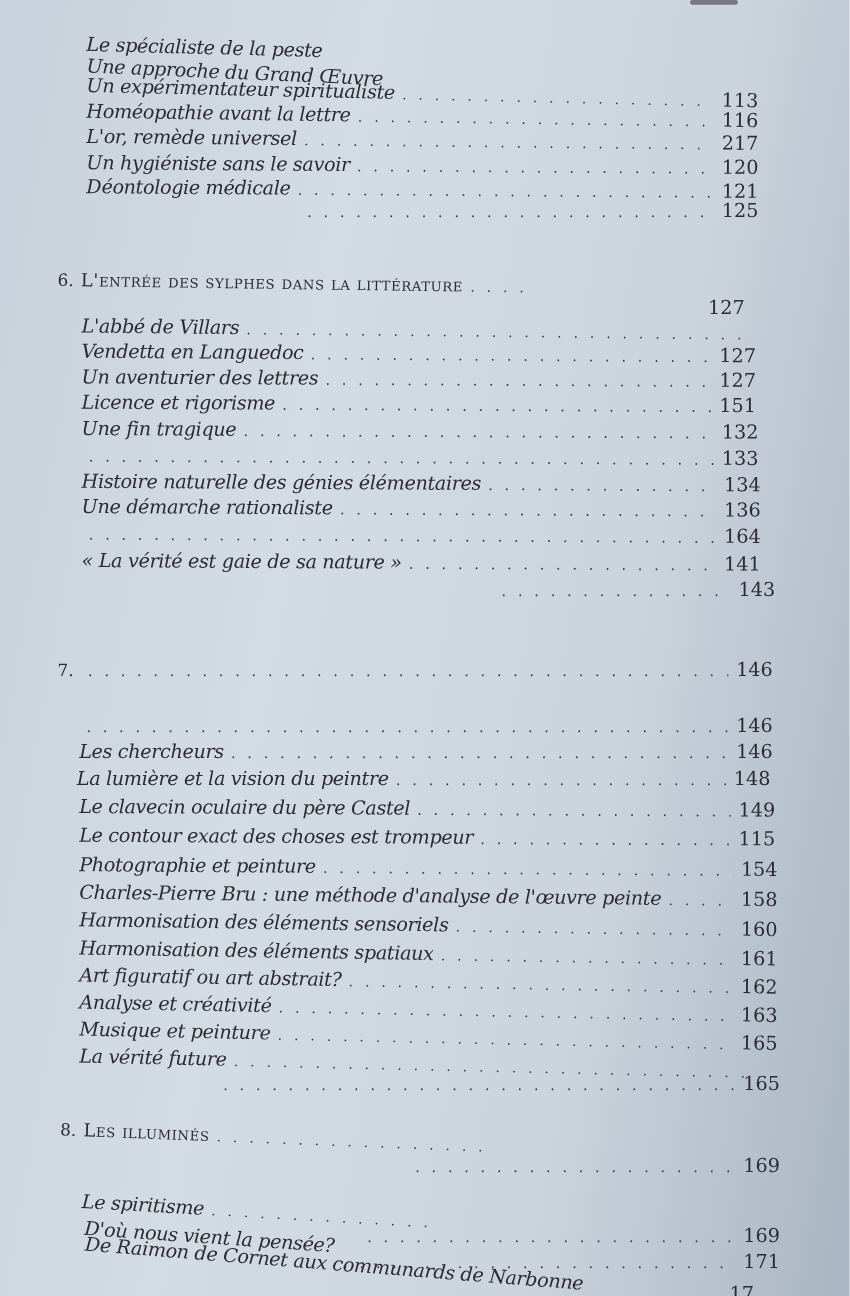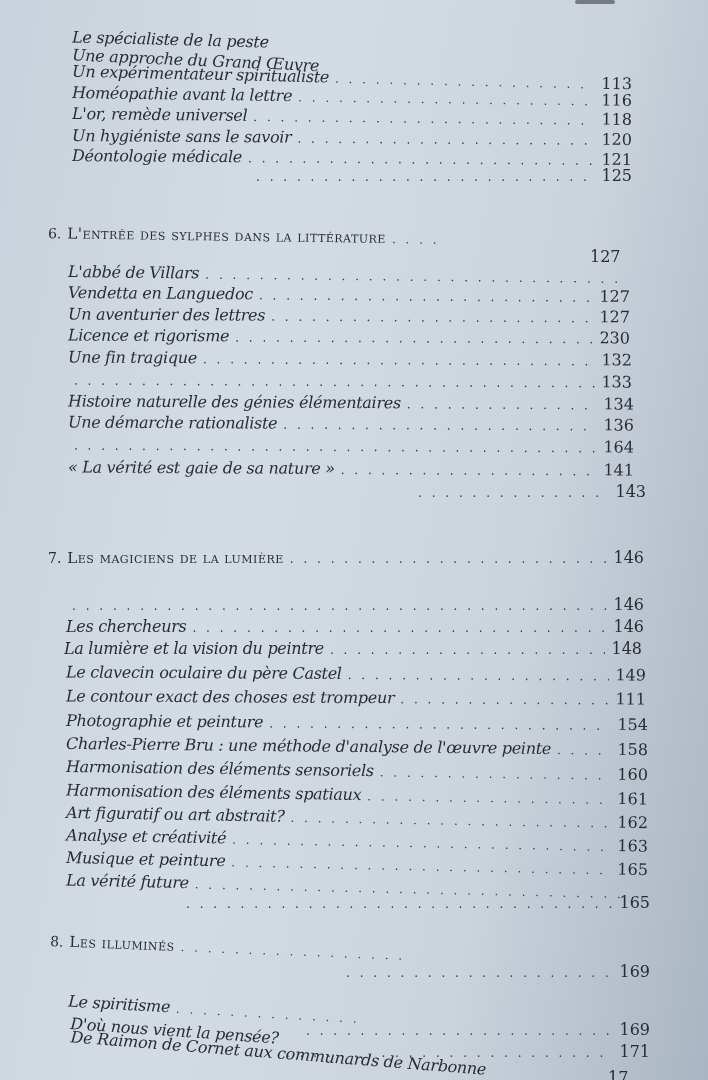--- a/index.html
+++ b/index.html
@@ -51,21 +51,21 @@
     <span class="num">113</span>
   </div>
   <div class="row" style="left:72px;top:87px;width:560px;transform:rotate(0.8deg)">
     <span class="label">Homéopathie avant la lettre</span>
     <span class="dots"></span>
     <span class="num">116</span>
   </div>
   <div class="row" style="left:72px;top:107px;width:560px;transform:rotate(0.6deg)">
     <span class="label">L'or, remède universel</span>
     <span class="dots"></span>
-    <span class="num">118</span>
+    <span class="num">217</span>
   </div>
   <div class="row" style="left:72px;top:128px;width:560px;transform:rotate(0.4deg)">
     <span class="label">Un hygiéniste sans le savoir</span>
     <span class="dots"></span>
     <span class="num">120</span>
   </div>
   <div class="row" style="left:72px;top:148px;width:560px;transform:rotate(0.4deg)">
     <span class="label">Déontologie médicale</span>
     <span class="dots"></span>
     <span class="num">121</span>
@@ -94,21 +94,21 @@
     <span class="num">127</span>
   </div>
   <div class="row" style="left:68px;top:306px;width:562px;transform:rotate(0.3deg)">
     <span class="label">Un aventurier des lettres</span>
     <span class="dots"></span>
     <span class="num">127</span>
   </div>
   <div class="row" style="left:68px;top:327px;width:562px;transform:rotate(0.3deg)">
     <span class="label">Licence et rigorisme</span>
     <span class="dots"></span>
-    <span class="num">230</span>
+    <span class="num">151</span>
   </div>
   <div class="row" style="left:68px;top:349px;width:564px;transform:rotate(0.3deg)">
     <span class="label">Une fin tragique</span>
     <span class="dots"></span>
     <span class="num">132</span>
   </div>
   <div class="row" style="left:68px;top:371px;width:564px;transform:rotate(0.3deg)">
     <span class="dots"></span>
     <span class="num">133</span>
   </div>
@@ -131,21 +131,20 @@
     <span class="dots"></span>
     <span class="num">141</span>
   </div>
   <div class="row" style="left:412px;top:482px;width:234px">
     <span class="dots"></span>
     <span class="num">143</span>
   </div>
 
   <div class="row chapter" style="left:48px;top:548px;width:596px">
     <span class="chnum">7.</span>
-    <span class="label">Les magiciens de la lumière</span>
     <span class="dots"></span>
     <span class="num">146</span>
   </div>
 
   <div class="row" style="left:66px;top:595px;width:578px">
     <span class="dots"></span>
     <span class="num">146</span>
   </div>
   <div class="row" style="left:66px;top:617px;width:578px">
     <span class="label">Les chercheurs</span>
@@ -158,21 +157,21 @@
     <span class="num">148</span>
   </div>
   <div class="row" style="left:66px;top:664px;width:580px;transform:rotate(0.3deg)">
     <span class="label">Le clavecin oculaire du père Castel</span>
     <span class="dots"></span>
     <span class="num">149</span>
   </div>
   <div class="row" style="left:66px;top:688px;width:580px;transform:rotate(0.3deg)">
     <span class="label">Le contour exact des choses est trompeur</span>
     <span class="dots"></span>
-    <span class="num">111</span>
+    <span class="num">115</span>
   </div>
   <div class="row" style="left:66px;top:713px;width:582px;transform:rotate(0.4deg)">
     <span class="label">Photographie et peinture</span>
     <span class="dots"></span>
     <span class="num">154</span>
   </div>
   <div class="row" style="left:66px;top:737px;width:582px;transform:rotate(0.6deg)">
     <span class="label">Charles-Pierre Bru : une méthode d'analyse de l'œuvre peinte</span>
     <span class="dots"></span>
     <span class="num">158</span>

